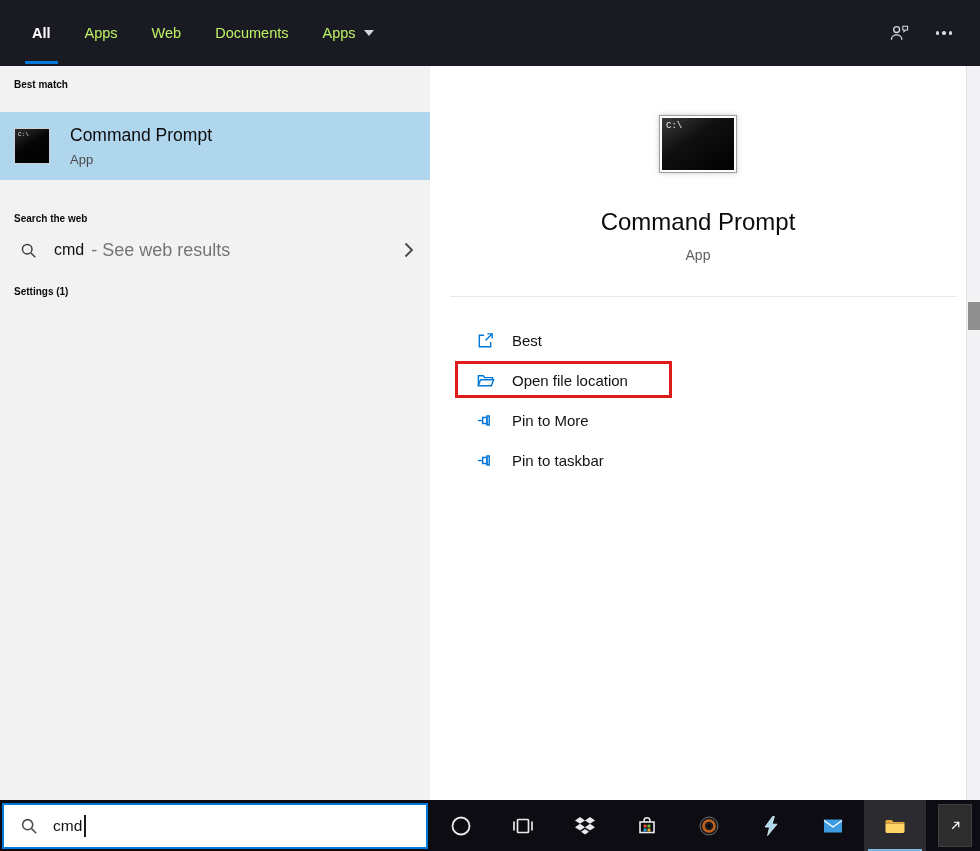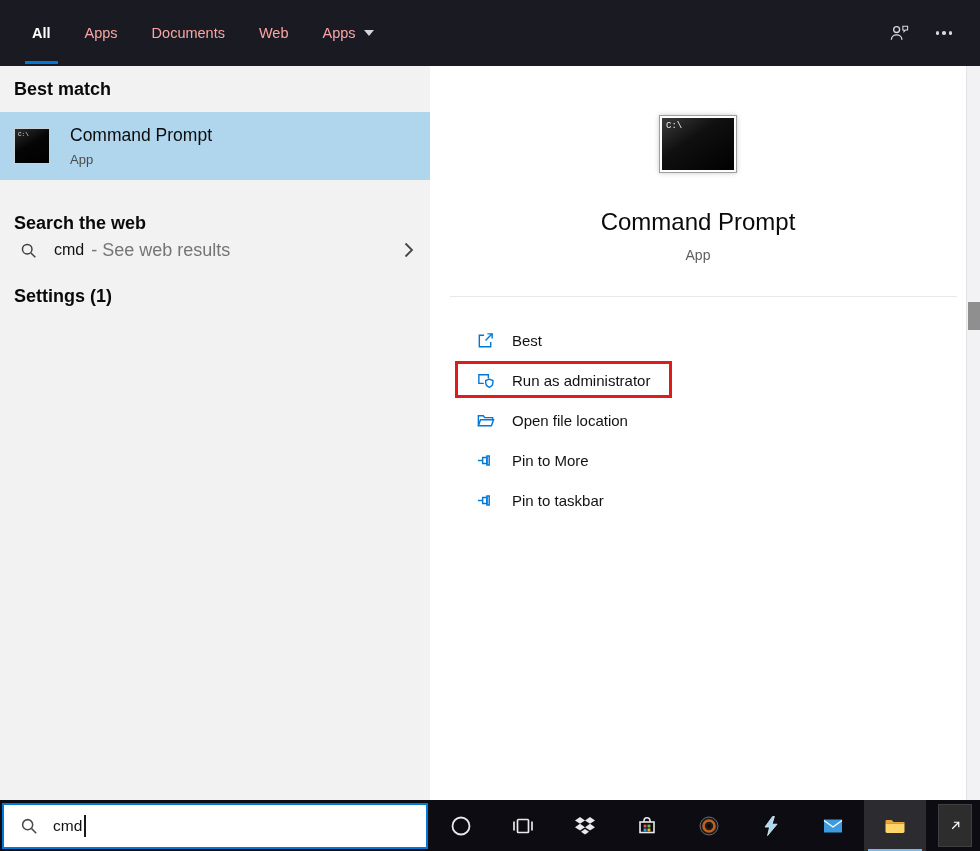--- a/index.html
+++ b/index.html
@@ -5,36 +5,36 @@
   * { margin:0; padding:0; box-sizing:border-box; }
   html,body { width:980px; height:851px; overflow:hidden; }
   body { font-family:"Liberation Sans","DejaVu Sans",sans-serif; background:#fff; }
   .root { position:relative; width:980px; height:851px; overflow:hidden; }
 
   
   .header { position:absolute; left:0; top:0; width:980px; height:66px;
             background:var(--header-bg,#1a1a22); display:flex; align-items:stretch; }
   .tabs { display:flex; align-items:stretch; padding-left:15px; }
   .tab { position:relative; display:flex; align-items:center; padding:0 17px;
-         color:#fca5a5; font-size:14.5px; cursor:pointer; }
+         color:#bef264; font-size:14.5px; cursor:pointer; }
   .tab.active { color:#ffffff; font-weight:bold; }
   .tab.active::after { content:""; position:absolute; left:10px; right:10px; bottom:2px;
                        height:3px; background:var(--accent-blue,#0078d7); }
   .tab .caret { margin-left:8px; width:0; height:0;
                 border-left:5px solid transparent; border-right:5px solid transparent;
                 border-top:6px solid #d2d6de; }
   .header-right { margin-left:auto; display:flex; align-items:center; gap:26px; padding-right:28px; }
   .hicon { display:flex; align-items:center; justify-content:center; cursor:pointer; }
   .dots { gap:3px; }
   .dots i { width:3.5px; height:3.5px; border-radius:50%; background:#d6d9e0; display:block; }
 
   
   .left-panel { position:absolute; left:0; top:66px; width:430px; bottom:51px;
                 background:var(--panel-left-bg,#f2f2f2); }
-  .section-label { position:absolute; left:14px; font-size:18px; font-weight:bold; color:#0a0a0a; }
+  .section-label { position:absolute; left:14px; font-size:10px; font-weight:bold; color:#0a0a0a; }
   .lbl-best { top:13px; }
   .lbl-web { top:147px; }
   .lbl-settings { top:220px; }
   .best-row { position:absolute; left:0; right:0; top:46px; height:68px;
               background:var(--selection-blue,#b0d6ee); display:flex; align-items:center;
               padding-left:14px; cursor:pointer; }
   .cmd-icon-sm { width:36px; height:36px; background:linear-gradient(150deg,#2e2e2e 0%,#050505 45%,#000 100%);
                  border:1px solid #c8d2da; flex:0 0 auto; position:relative; }
   .cmd-icon-sm .cmd-txt { position:absolute; top:2px; left:3px; font-size:6px; color:#e8e8e8;
                           font-family:"Liberation Mono","DejaVu Sans Mono",monospace; }
@@ -106,24 +106,24 @@
 
   <header class="header">
     <nav class="tabs">
       <div class="tab active">
         <span>All</span>
       </div>
       <div class="tab">
         <span>Apps</span>
       </div>
       <div class="tab">
+        <span>Web</span>
+      </div>
+      <div class="tab">
         <span>Documents</span>
-      </div>
-      <div class="tab">
-        <span>Web</span>
       </div>
       <div class="tab">
         <span>Apps</span>
         <span class="caret"></span>
       </div>
     </nav>
     <div class="header-right">
       <span class="hicon">
         <svg width="21" height="20" viewBox="0 0 22 20" fill="none" stroke="#d7dae2" stroke-width="1.4">
           <circle cx="8" cy="6.4" r="3.1"></circle>
@@ -190,29 +190,20 @@
             <path d="M8.5 4.5H3.5v12h12v-5"></path>
               <path d="M12 3h5v5"></path>
               <path d="M17 3l-7 7"></path>
           </svg>
         </span>
         <span>Best</span>
       </div>
       <div class="action">
         <span class="aicon">
           <svg viewBox="0 0 20 20" fill="none" stroke="currentColor" stroke-width="1.5">
-            <path d="M13 8V4H3v9h5.2"></path>
-            <path d="M14 8.6l3.8 1.4v2.1c0 2.6-1.7 4.3-3.8 5-2.1-.7-3.8-2.4-3.8-5v-2.1z" fill="#ffffff"></path>
-          </svg>
-        </span>
-        <span>Run as administrator</span>
-      </div>
-      <div class="action">
-        <span class="aicon">
-          <svg viewBox="0 0 20 20" fill="none" stroke="currentColor" stroke-width="1.5">
             <path d="M2.5 15.5V5h5.2l1.5 2h8.3v2.3"></path>
             <path d="M2.5 15.5l2.2-6.2h13.8l-2.3 6.2z"></path>
           </svg>
         </span>
         <span>Open file location</span>
       </div>
       <div class="action">
         <span class="aicon">
           <svg viewBox="0 0 20 20" fill="none" stroke="currentColor" stroke-width="1.5">
             <path d="M2 10h5"></path>

